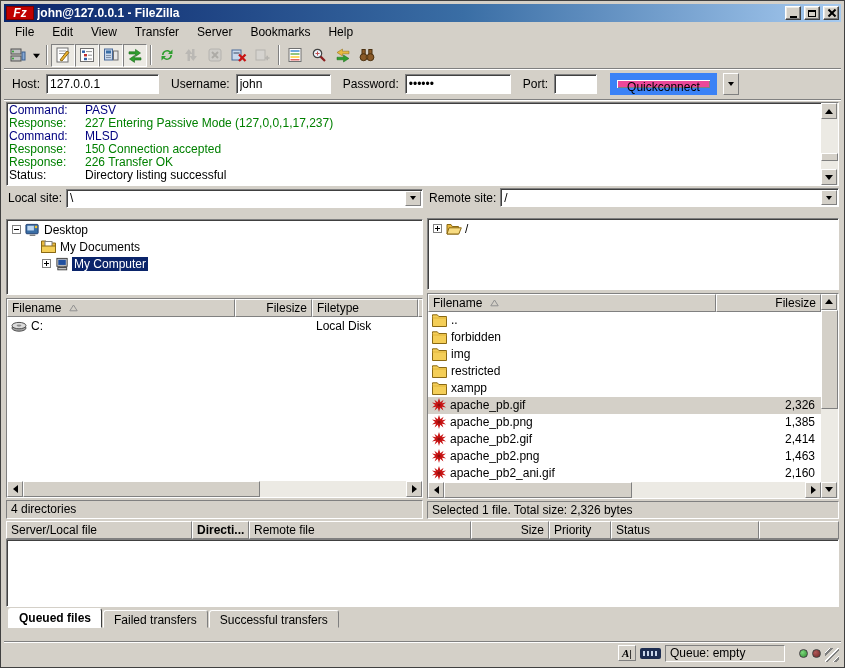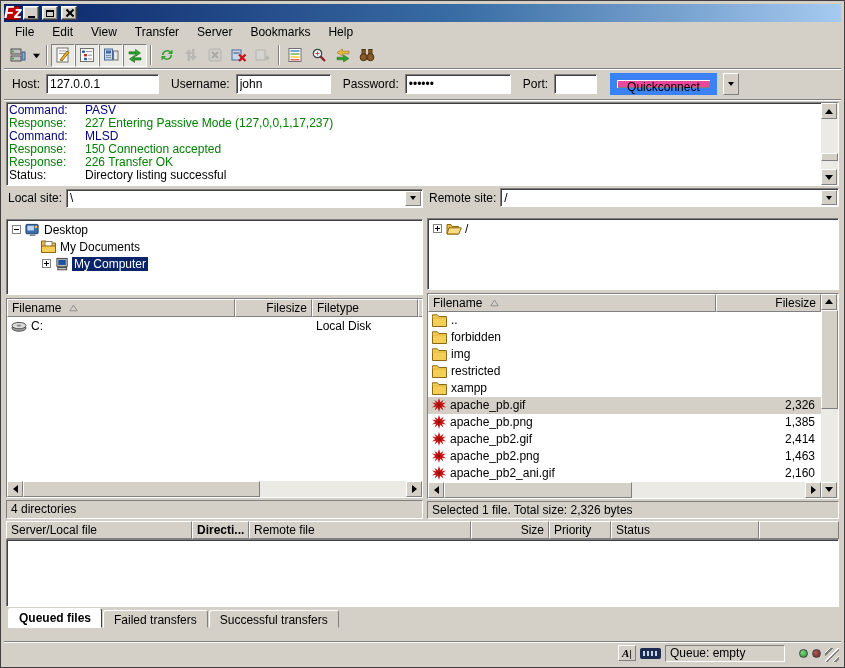--- a/index.html
+++ b/index.html
@@ -10,22 +10,22 @@
     font-family:"Liberation Sans",sans-serif;font-size:12px;color:#000;
   }
   
   .raised{border:1px solid;border-color:#FFFFFF #404040 #404040 #FFFFFF;box-shadow:inset -1px -1px 0 #808080,inset 1px 1px 0 #ECEAE4;background:#D4D0C8;}
   .raised-thin{border:1px solid;border-color:#FFFFFF #808080 #808080 #FFFFFF;background:#D4D0C8;}
   .sunken{border:1px solid;border-color:#808080 #FFFFFF #FFFFFF #808080;box-shadow:inset 1px 1px 0 #404040;background:#FFFFFF;}
   .pressed{border:1px solid;border-color:#808080 #FFFFFF #FFFFFF #808080;background:#ECEAE4;}
   
   .titlebar{height:18px;display:flex;align-items:center;gap:3px;padding:0 2px;
     background:linear-gradient(to right,#0A246A,#3A6EA5 55%,#A6CAF0);}
-  .fz-logo{width:14px;height:14px;background:#C00000;border:1px solid #7A0000;color:#fff;
-    font-weight:bold;font-size:16px;display:flex;align-items:center;justify-content:center;font-style:italic;}
+  .fz-logo{width:28px;height:14px;background:#C00000;border:1px solid #7A0000;color:#fff;
+    font-weight:bold;font-size:12px;display:flex;align-items:center;justify-content:center;font-style:italic;}
   .title-text{color:#fff;font-weight:bold;font-size:12px;flex:1;white-space:nowrap;overflow:hidden;}
   .tbtn{width:16px;height:14px;display:flex;align-items:center;justify-content:center;position:relative;}
   .glyph-min{width:7px;height:2px;background:#000;margin-top:7px;}
   .glyph-max{width:8px;height:7px;border:1px solid #000;border-top-width:2px;}
   .glyph-close{position:relative;width:8px;height:8px;}
   .glyph-close::before,.glyph-close::after{content:"";position:absolute;left:3.5px;top:-1px;width:2px;height:10px;background:#000;}
   .glyph-close::before{transform:rotate(45deg);}
   .glyph-close::after{transform:rotate(-45deg);}
   
   .menubar{height:20px;display:flex;align-items:center;padding-left:2px;}
@@ -127,20 +127,21 @@
   .sizegrip{width:14px;height:14px;align-self:flex-end;
     background:repeating-linear-gradient(135deg,transparent 0 3px,#FFFFFF 3px 4px,#808080 4px 6px);}
 </style>
 </head>
 <body>
 
 <div class="window">
 
   <div class="titlebar">
     <span class="fz-logo">Fz</span>
+    <span class="title-text">john@127.0.0.1 - FileZilla</span>
     <span class="tbtn raised">
         <span class="glyph-min"></span>
       </span>
     <span class="tbtn raised">
         <span class="glyph-max"></span>
       </span>
     <span class="tbtn raised">
         <span class="glyph-close"></span>
       </span>
   </div>

